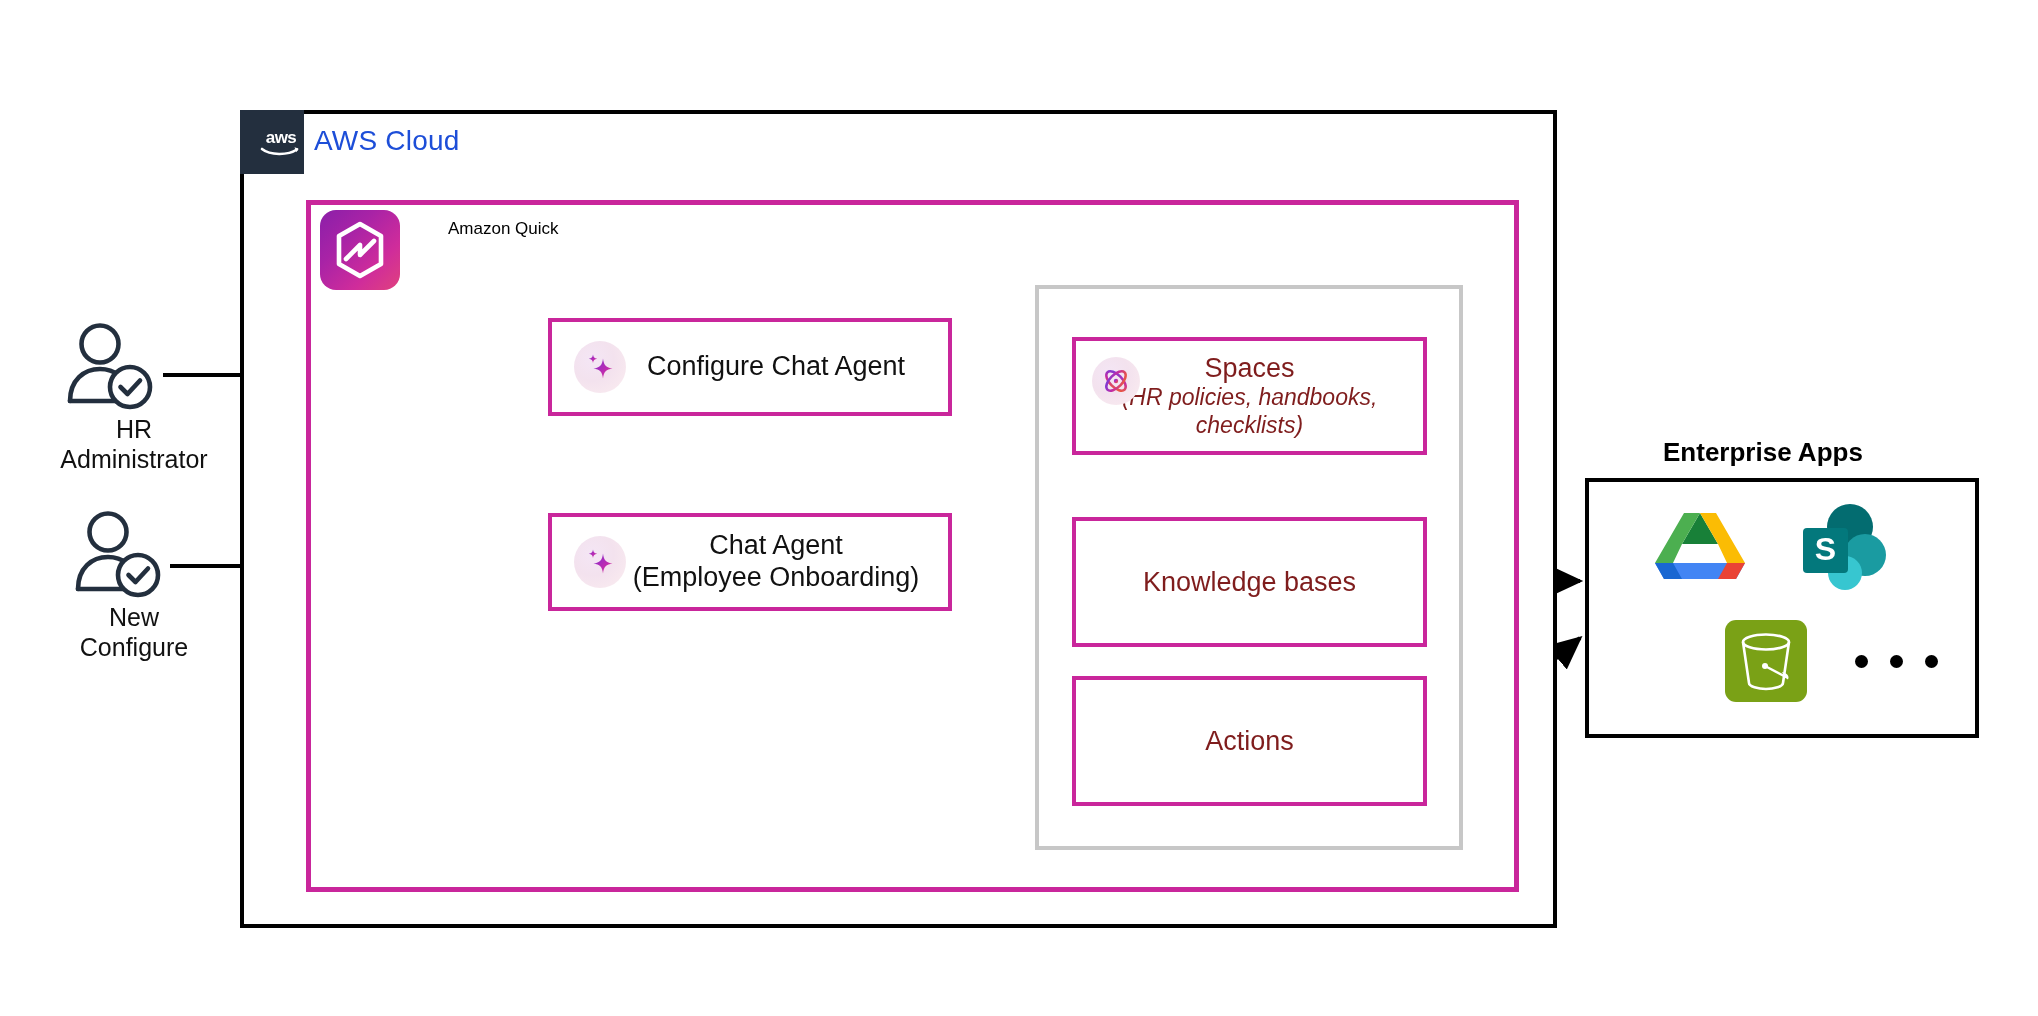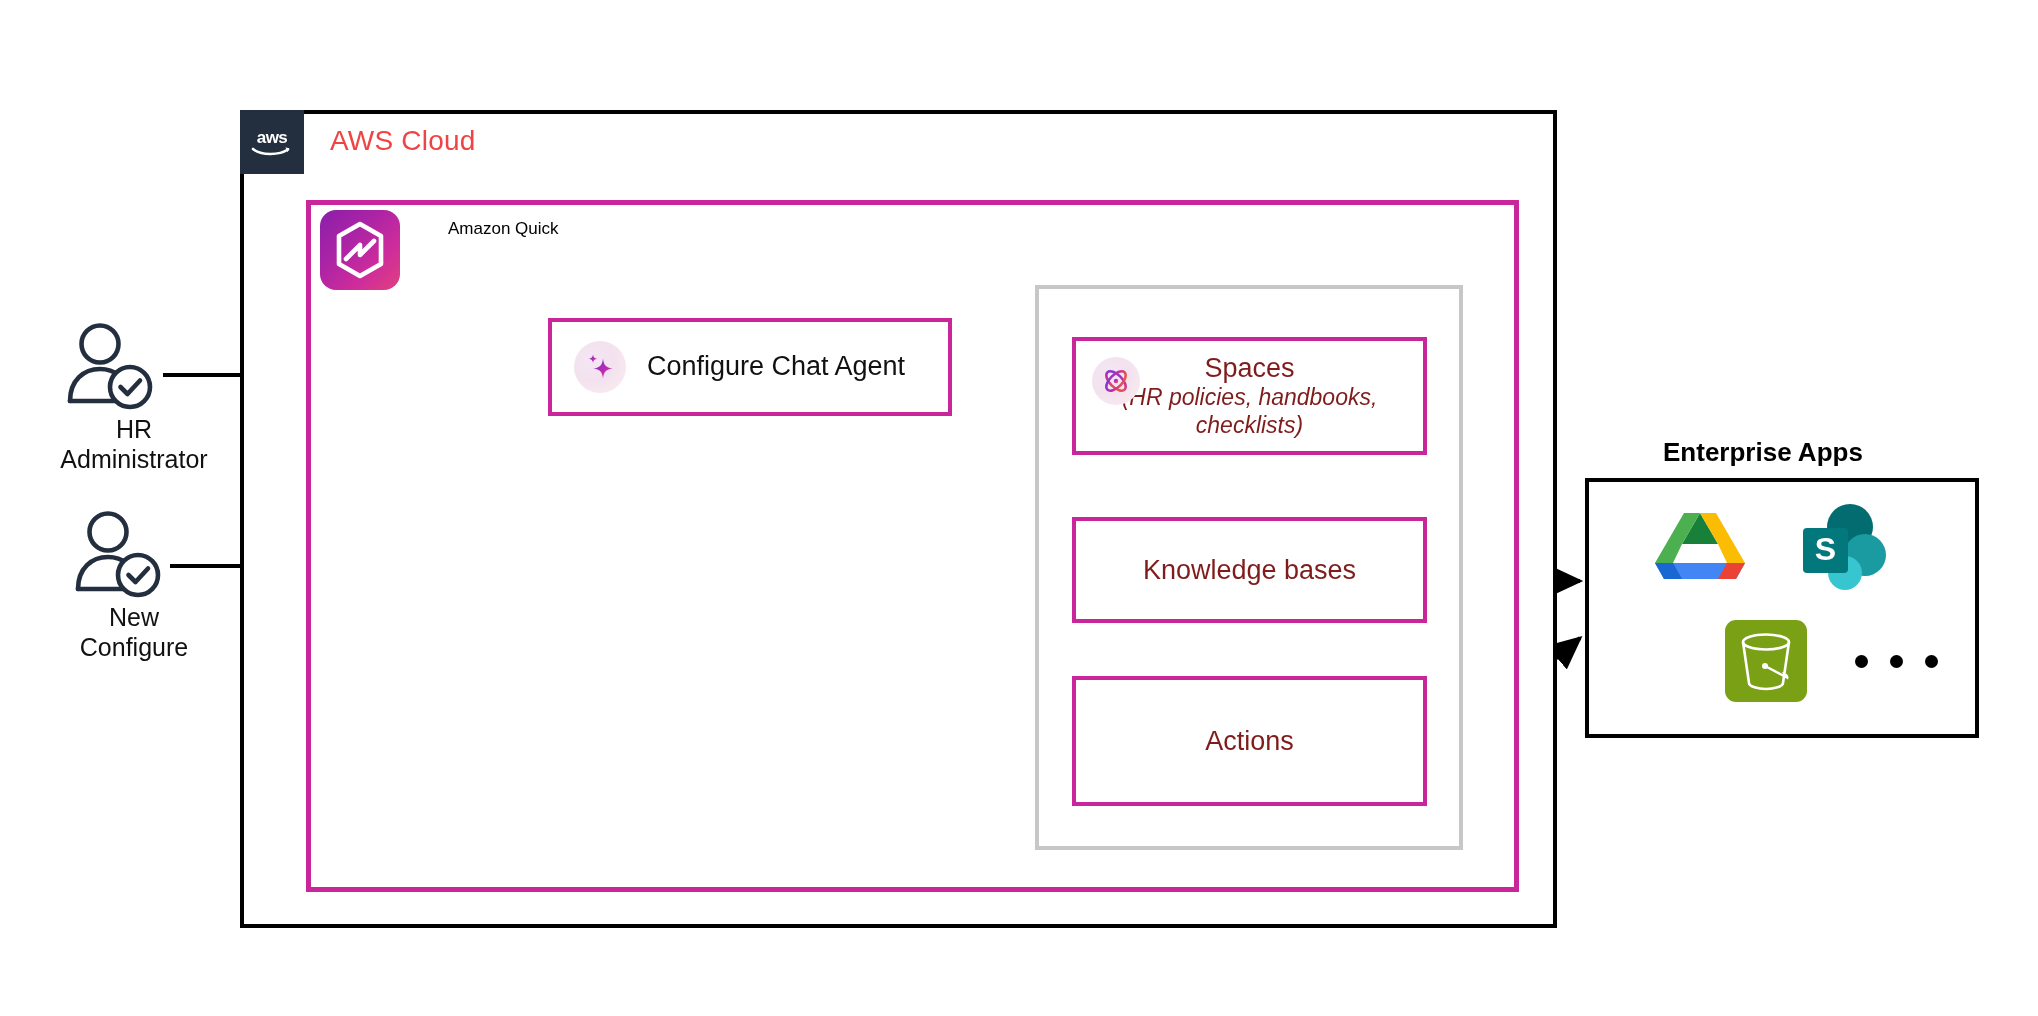--- a/index.html
+++ b/index.html
@@ -27,27 +27,27 @@
     border: 4px solid #000000;
     box-sizing: border-box;
     background: #ffffff;
   }
   #aws-logo-badge {
     left: 240px; top: 110px;
     width: 64px; height: 64px;
     background: #232F3E;
     display: flex;
     align-items: center;
-    justify-content: center;
+    justify-content: flex-end;
   }
   #aws-logo-badge svg { display: block; }
   #aws-cloud-title {
-    left: 330px; top: 125px;
+    left: 314px; top: 125px;
     font-size: 28px;
-    color: #ef4444;
+    color: #1d4ed8;
     letter-spacing: 0.2px;
     white-space: nowrap;
   }
 
   
   #quick-group {
     left: 306px; top: 200px;
     width: 1213px; height: 692px;
     border: 5px solid #C9269B;
     box-sizing: border-box;
@@ -110,21 +110,21 @@
 
   
   #capability-container {
     left: 1035px; top: 285px;
     width: 428px; height: 565px;
     border: 4px solid #C7C7C7;
     box-sizing: border-box;
     background: #ffffff;
   }
   #spaces-box          { left: 1072px; top: 337px; width: 355px; height: 118px; }
-  #knowledge-bases-box { left: 1072px; top: 517px; width: 355px; height: 106px; }
+  #knowledge-bases-box { left: 1072px; top: 517px; width: 355px; height: 130px; }
   #actions-box         { left: 1072px; top: 676px; width: 355px; height: 130px; }
 
   
   #enterprise-apps-title {
     left: 1663px; top: 437px;
     width: 400px;
     font-size: 26px;
     font-weight: bold;
     color: #000000;
     white-space: nowrap;
@@ -258,20 +258,41 @@
         </defs>
         <path d="M18,6.5 C18.7,13.2 21.3,15.8 27.5,16.6 C21.3,17.4 18.7,20 18,26.5
                  C17.3,20 14.7,17.4 8.5,16.6 C14.7,15.8 17.3,13.2 18,6.5 Z" fill="url(#sparkGradA)"></path>
         <path d="M8,2.5 C8.35,5.3 9.4,6.35 12.2,6.7 C9.4,7.05 8.35,8.1 8,10.9
                  C7.65,8.1 6.6,7.05 3.8,6.7 C6.6,6.35 7.65,5.3 8,2.5 Z" fill="url(#sparkGradA)"></path>
       </svg>
     </span>
     <span class="node-label">Configure Chat Agent</span>
   </div>
 
+  <div id="chat-agent-box" class="abs pink-box">
+    <span class="node-icon-circle">
+      <svg width="30" height="30" viewBox="0 0 30 30" xmlns="http://www.w3.org/2000/svg">
+        <defs>
+          <linearGradient id="sparkGradB" x1="0" y1="0" x2="1" y2="1">
+            <stop offset="0%" stop-color="#7B2FD0"></stop>
+            <stop offset="55%" stop-color="#B92BB4"></stop>
+            <stop offset="100%" stop-color="#E33C8C"></stop>
+          </linearGradient>
+        </defs>
+        <path d="M18,6.5 C18.7,13.2 21.3,15.8 27.5,16.6 C21.3,17.4 18.7,20 18,26.5
+                 C17.3,20 14.7,17.4 8.5,16.6 C14.7,15.8 17.3,13.2 18,6.5 Z" fill="url(#sparkGradB)"></path>
+        <path d="M8,2.5 C8.35,5.3 9.4,6.35 12.2,6.7 C9.4,7.05 8.35,8.1 8,10.9
+                 C7.65,8.1 6.6,7.05 3.8,6.7 C6.6,6.35 7.65,5.3 8,2.5 Z" fill="url(#sparkGradB)"></path>
+      </svg>
+    </span>
+    <span class="node-label">
+      <span>Chat Agent</span>
+      <span style="display:block;">(Employee Onboarding)</span>
+    </span>
+  </div>
 
   <div id="capability-container" class="abs"></div>
 
   <div id="spaces-box" class="abs pink-box">
     <span class="node-icon-circle" style="left:16px; top:16px; width:48px; height:48px;">
       <svg width="30" height="30" viewBox="0 0 30 30" xmlns="http://www.w3.org/2000/svg">
         <defs>
           <linearGradient id="atomGrad" x1="0" y1="0" x2="1" y2="1">
             <stop offset="0%" stop-color="#6C3DE0"></stop>
             <stop offset="45%" stop-color="#C32BA6"></stop>

